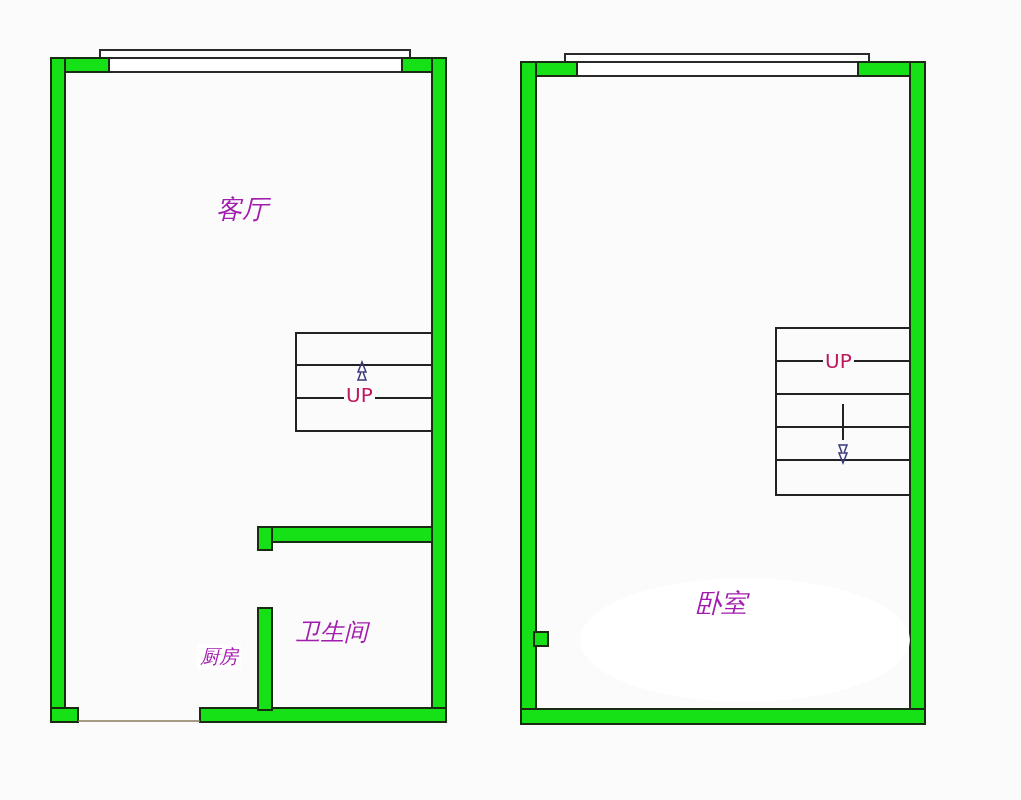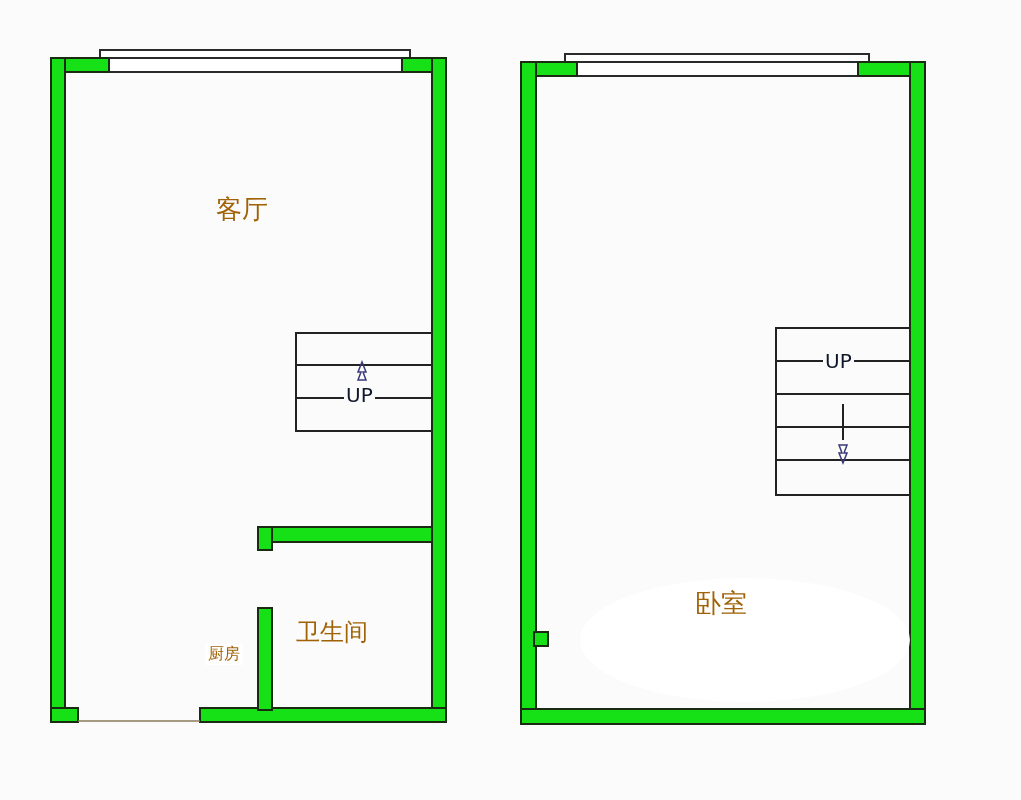--- a/index.html
+++ b/index.html
@@ -2,22 +2,22 @@
 <html><head>
 <meta charset="utf-8">
 <style>
   html, body { margin: 0; padding: 0; background: #fbfbfb; }
   body { width: 1021px; height: 800px; position: relative; overflow: hidden;
          font-family: "DejaVu Sans", sans-serif; }
   svg { position: absolute; left: 0; top: 0; }
   .wall { fill: #16e016; stroke: #1b2a12; stroke-width: 2; }
   .win { fill: #ffffff; stroke: #2a2a2a; stroke-width: 2; }
   .stair { stroke: #222; stroke-width: 2; fill: none; }
-  .label { position: absolute; color: #a16207; white-space: nowrap; }
-  .up { position: absolute; color: #0f172a; font-size: 20px; background: #fbfbfb; padding: 0 2px; line-height: 20px; }
+  .label { position: absolute; color: #a21caf; white-space: nowrap; font-style: italic; }
+  .up { position: absolute; color: #be185d; font-size: 20px; background: #fbfbfb; padding: 0 2px; line-height: 20px; }
 </style>
 </head>
 <body>
 
 <svg width="1021" height="800">
 
   <g>
 
     <rect class="win" x="100" y="50" width="310" height="8"></rect>
     <rect class="win" x="108" y="58" width="294" height="14"></rect>
@@ -64,17 +64,17 @@
     <line class="stair" x1="776" y1="460" x2="910" y2="460"></line>
     <line x1="843" y1="404" x2="843" y2="440" stroke="#222" stroke-width="2"></line>
     <path d="M843 463 l-4 -10 l3 0 l-3 -8 l8 0 l-3 8 l3 0 z" fill="none" stroke="#3a3a7a" stroke-width="1.5"></path>
   </g>
 
   <ellipse cx="745" cy="640" rx="165" ry="62" fill="#ffffff" opacity="0.9"></ellipse>
 </svg>
 
 <div class="label" style="left:216px;top:192px;font-size:26px;">客厅</div>
 <div class="label" style="left:296px;top:616px;font-size:24px;">卫生间</div>
-<div class="label" style="left:205px;top:644px;font-size:16px;background:#ffffff;padding:0 3px;">厨房</div>
+<div class="label" style="left:197px;top:644px;font-size:19px;background:#ffffff;padding:0 3px;">厨房</div>
 <div class="label" style="left:695px;top:586px;font-size:26px;">卧室</div>
 
 <div class="up" style="left:344px;top:385px;">UP</div>
 <div class="up" style="left:823px;top:351px;">UP</div>
 
 </body></html>

